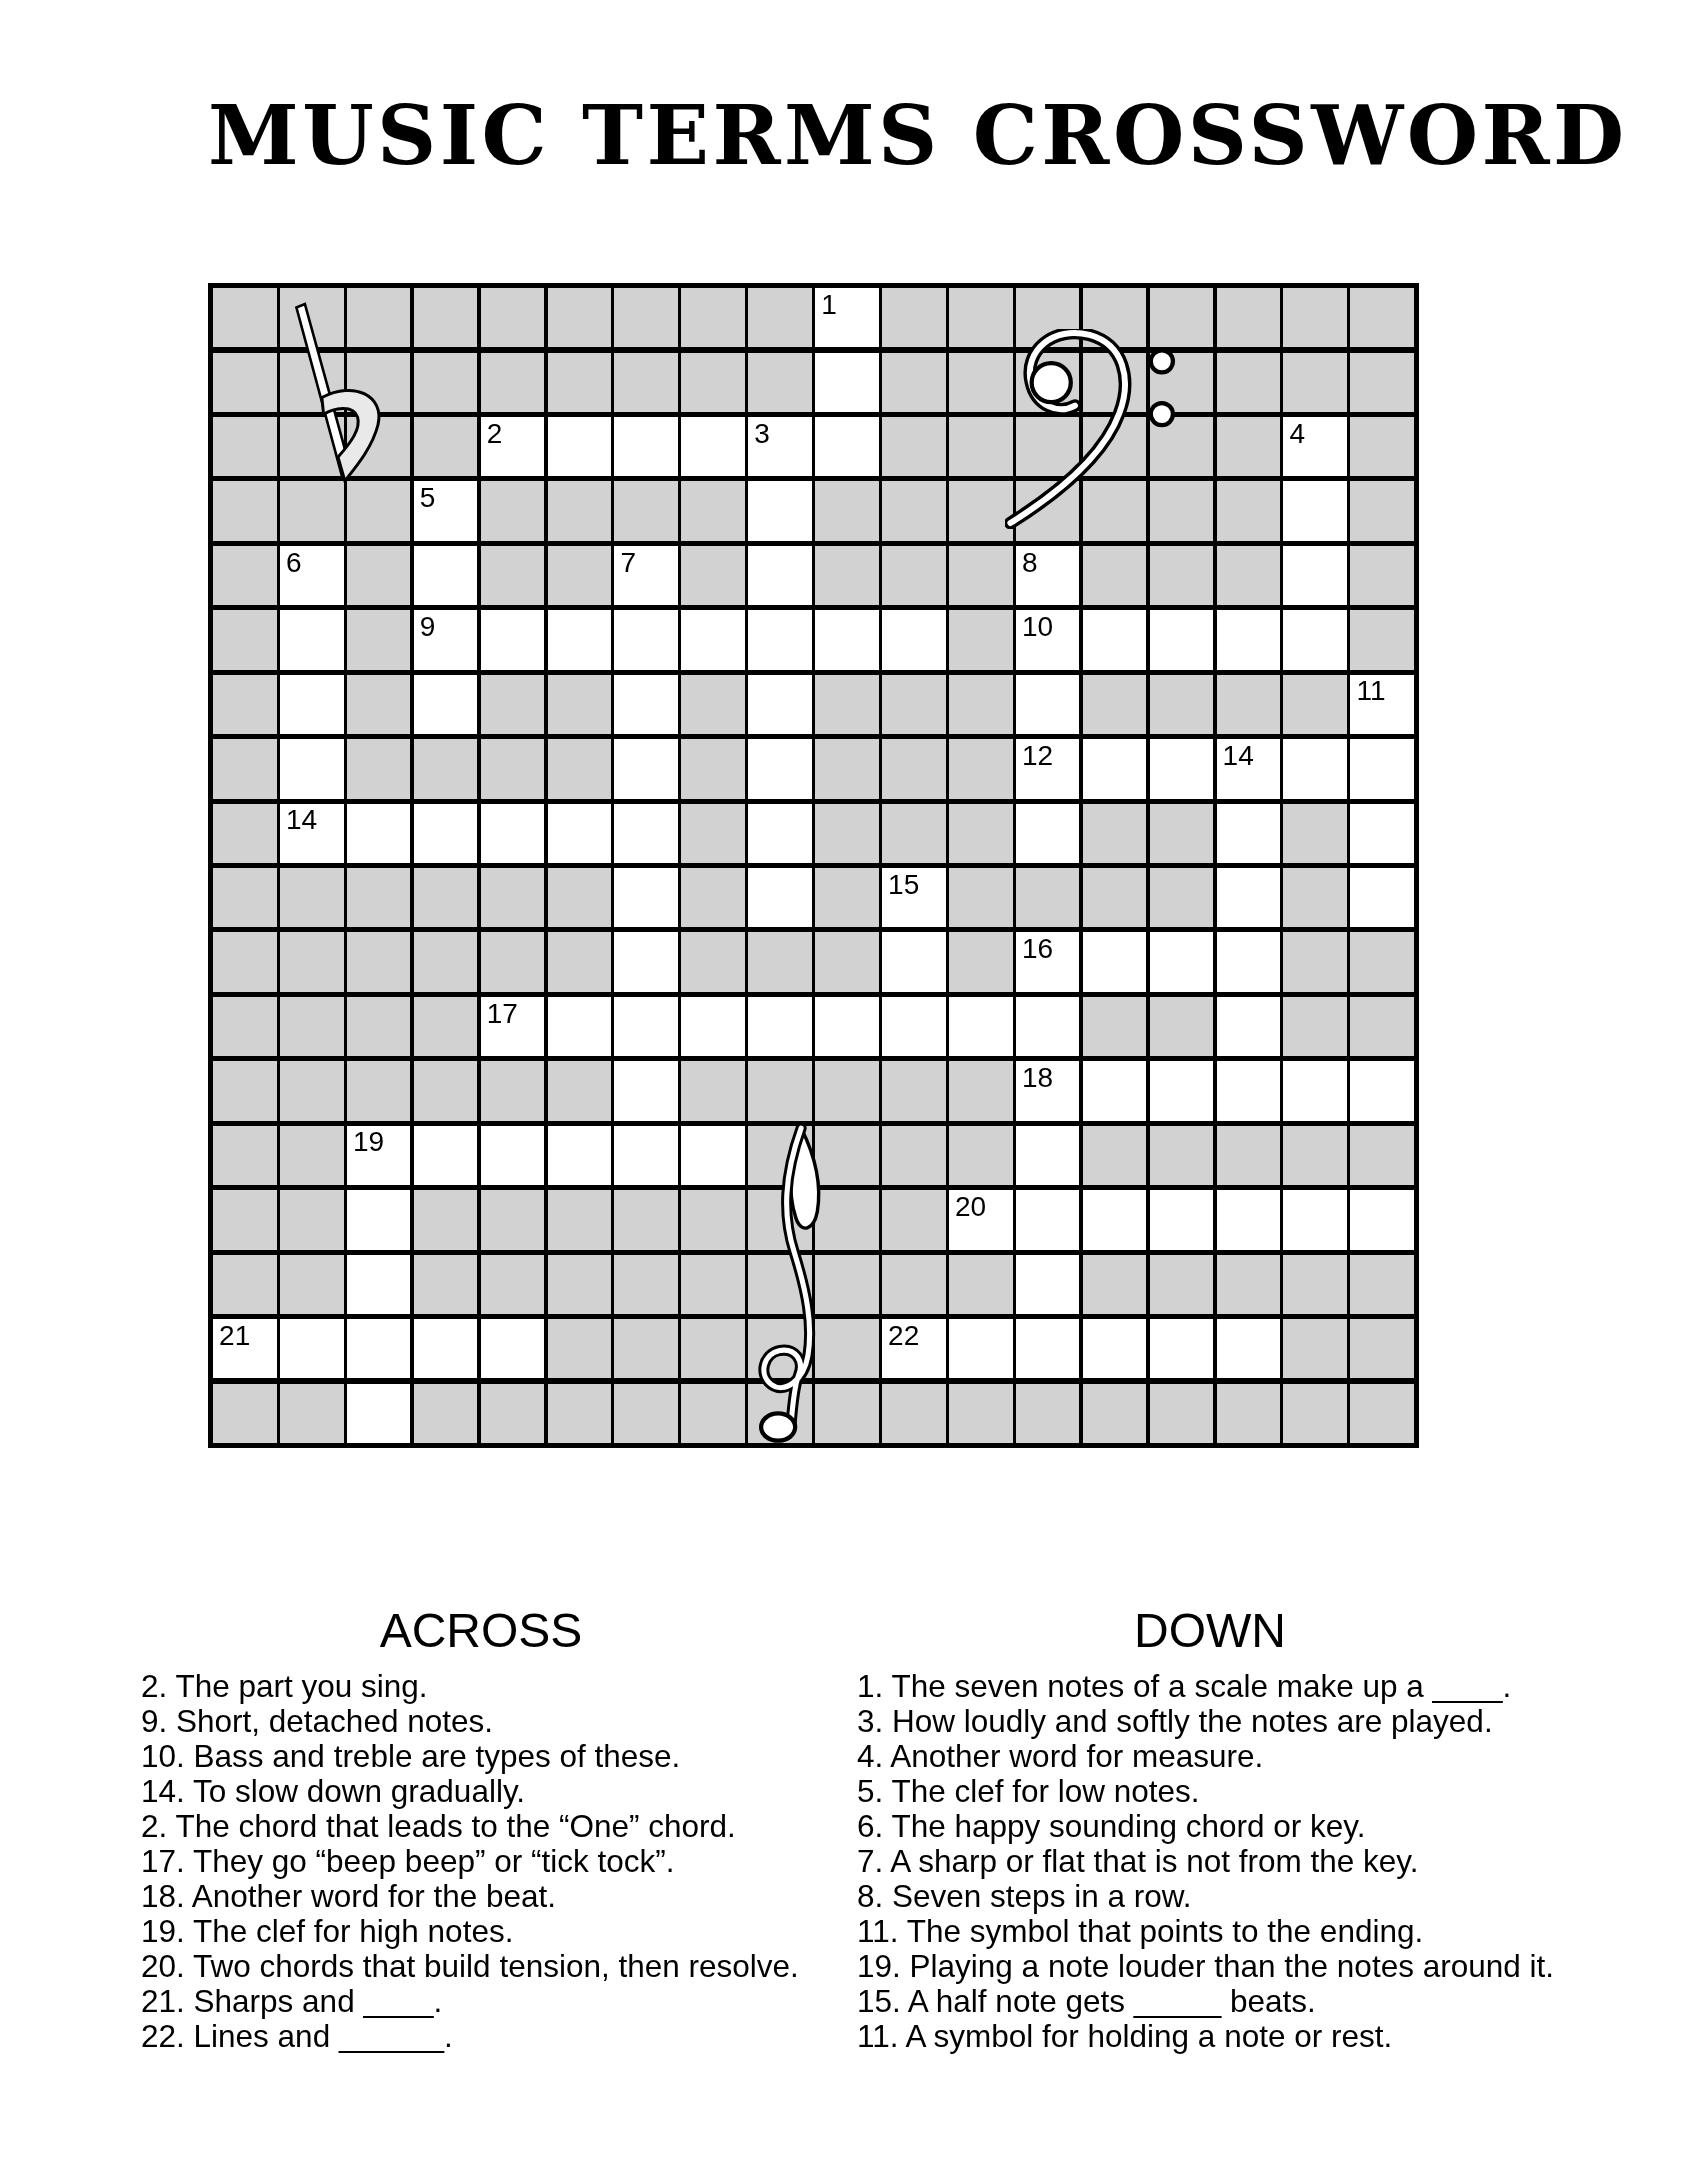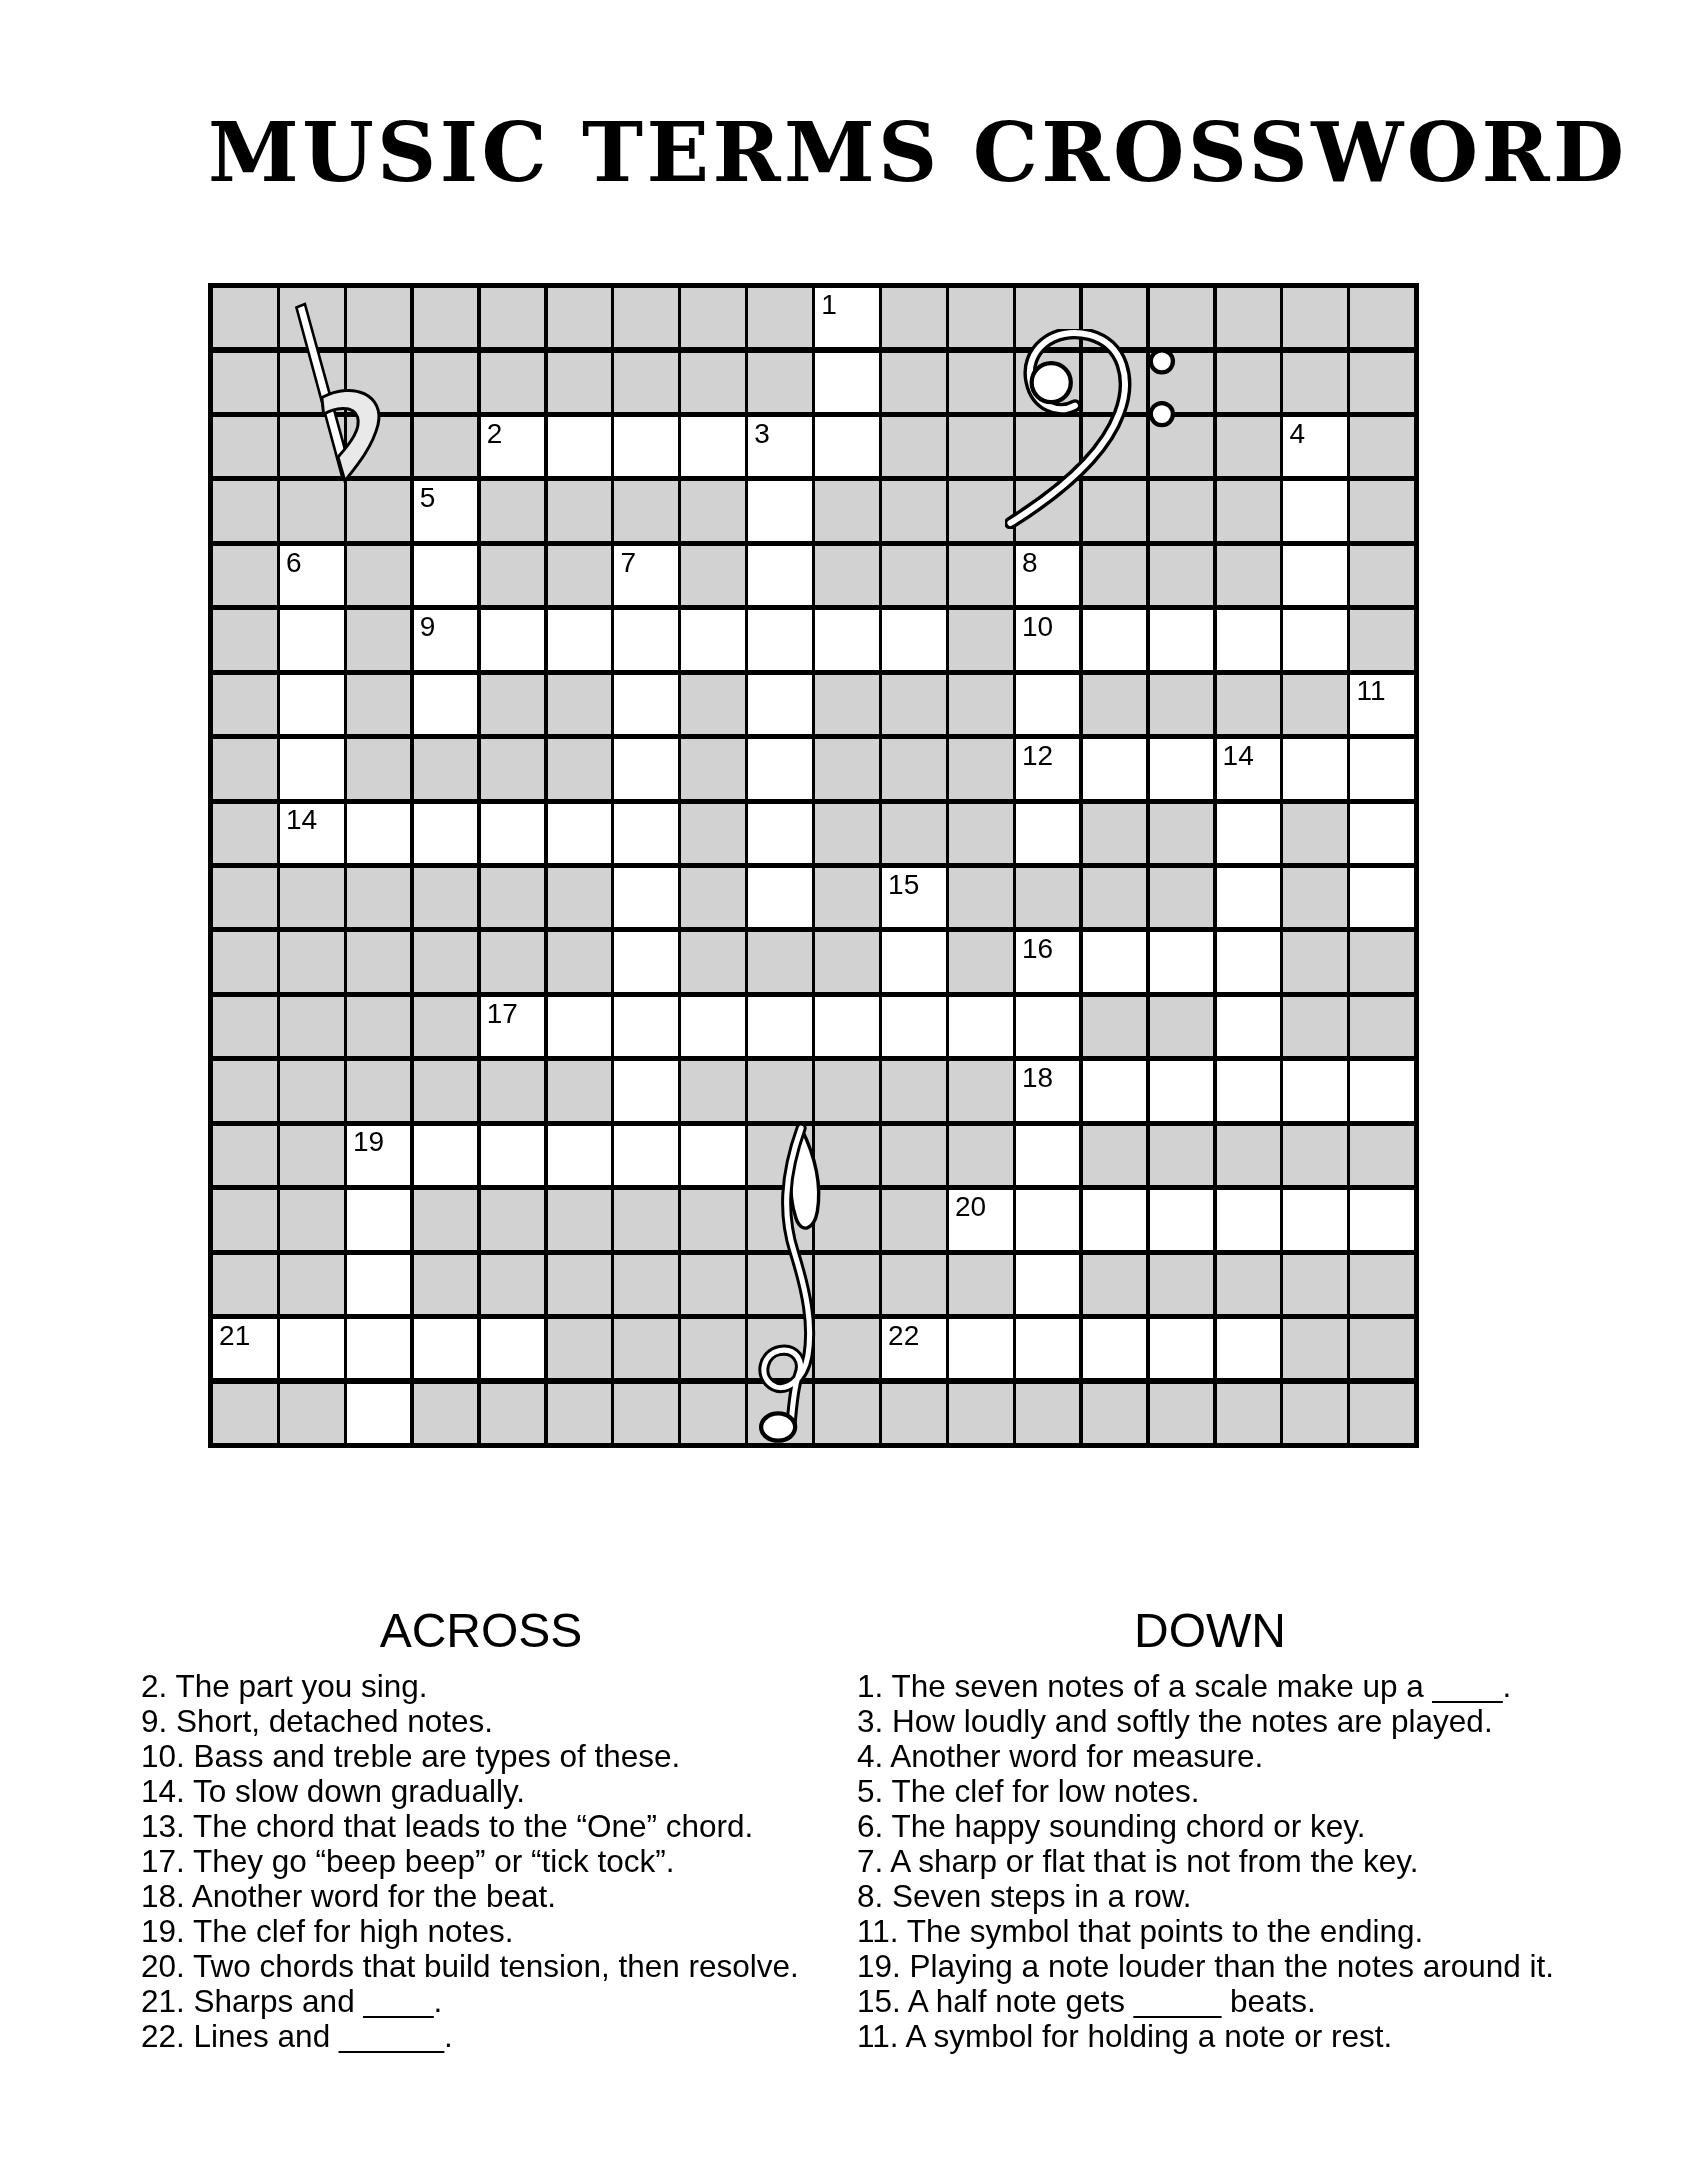--- a/index.html
+++ b/index.html
@@ -1,21 +1,21 @@
 <!DOCTYPE html>
 <html style="font-size:13.6px"><head>
 <meta charset="utf-8">
 <style>
   html,body{margin:0;padding:0;}
   body{
     width:1685px;height:2181px;position:relative;background:#ffffff;
     font-family:"Liberation Sans",sans-serif;color:#000;overflow:hidden;
   }
   .title{
-    position:absolute;left:208px;top:109px;width:1211px;
+    position:absolute;left:208px;top:92px;width:1211px;
     text-align:right;font-family:"DejaVu Serif",serif;font-weight:700;
     font-size:82px;line-height:1.05;letter-spacing:3.4px;white-space:nowrap;
   }
   .grid{
     position:absolute;left:208px;top:283px;width:1211px;height:1165px;
     background:#000;display:grid;box-sizing:border-box;
     grid-template-columns:repeat(18,1fr);grid-template-rows:repeat(18,1fr);
     padding:5.1px;column-gap:3.4px;row-gap:5.1px;
   }
   .cell{background:#d2d2d2;position:relative;}
@@ -427,21 +427,21 @@
   <ellipse cx="33" cy="357" rx="20" ry="16" fill="#ffffff" stroke="#000" stroke-width="5"></ellipse>
 </svg>
 
 <div class="clue-block across">
   <div class="clue-header">ACROSS</div>
   <ul class="clue-list">
       <li>2. The part you sing.</li>
       <li>9. Short, detached notes.</li>
       <li>10. Bass and treble are types of these.</li>
       <li>14. To slow down gradually.</li>
-      <li>13. The chord that leads to the “One” chord.</li>
+      <li>2. The chord that leads to the “One” chord.</li>
       <li>17. They go “beep beep” or “tick tock”.</li>
       <li>18. Another word for the beat.</li>
       <li>19. The clef for high notes.</li>
       <li>20. Two chords that build tension, then resolve.</li>
       <li>21. Sharps and ____.</li>
       <li>22. Lines and ______.</li>
     </ul>
 </div>
 
 <div class="clue-block down">

